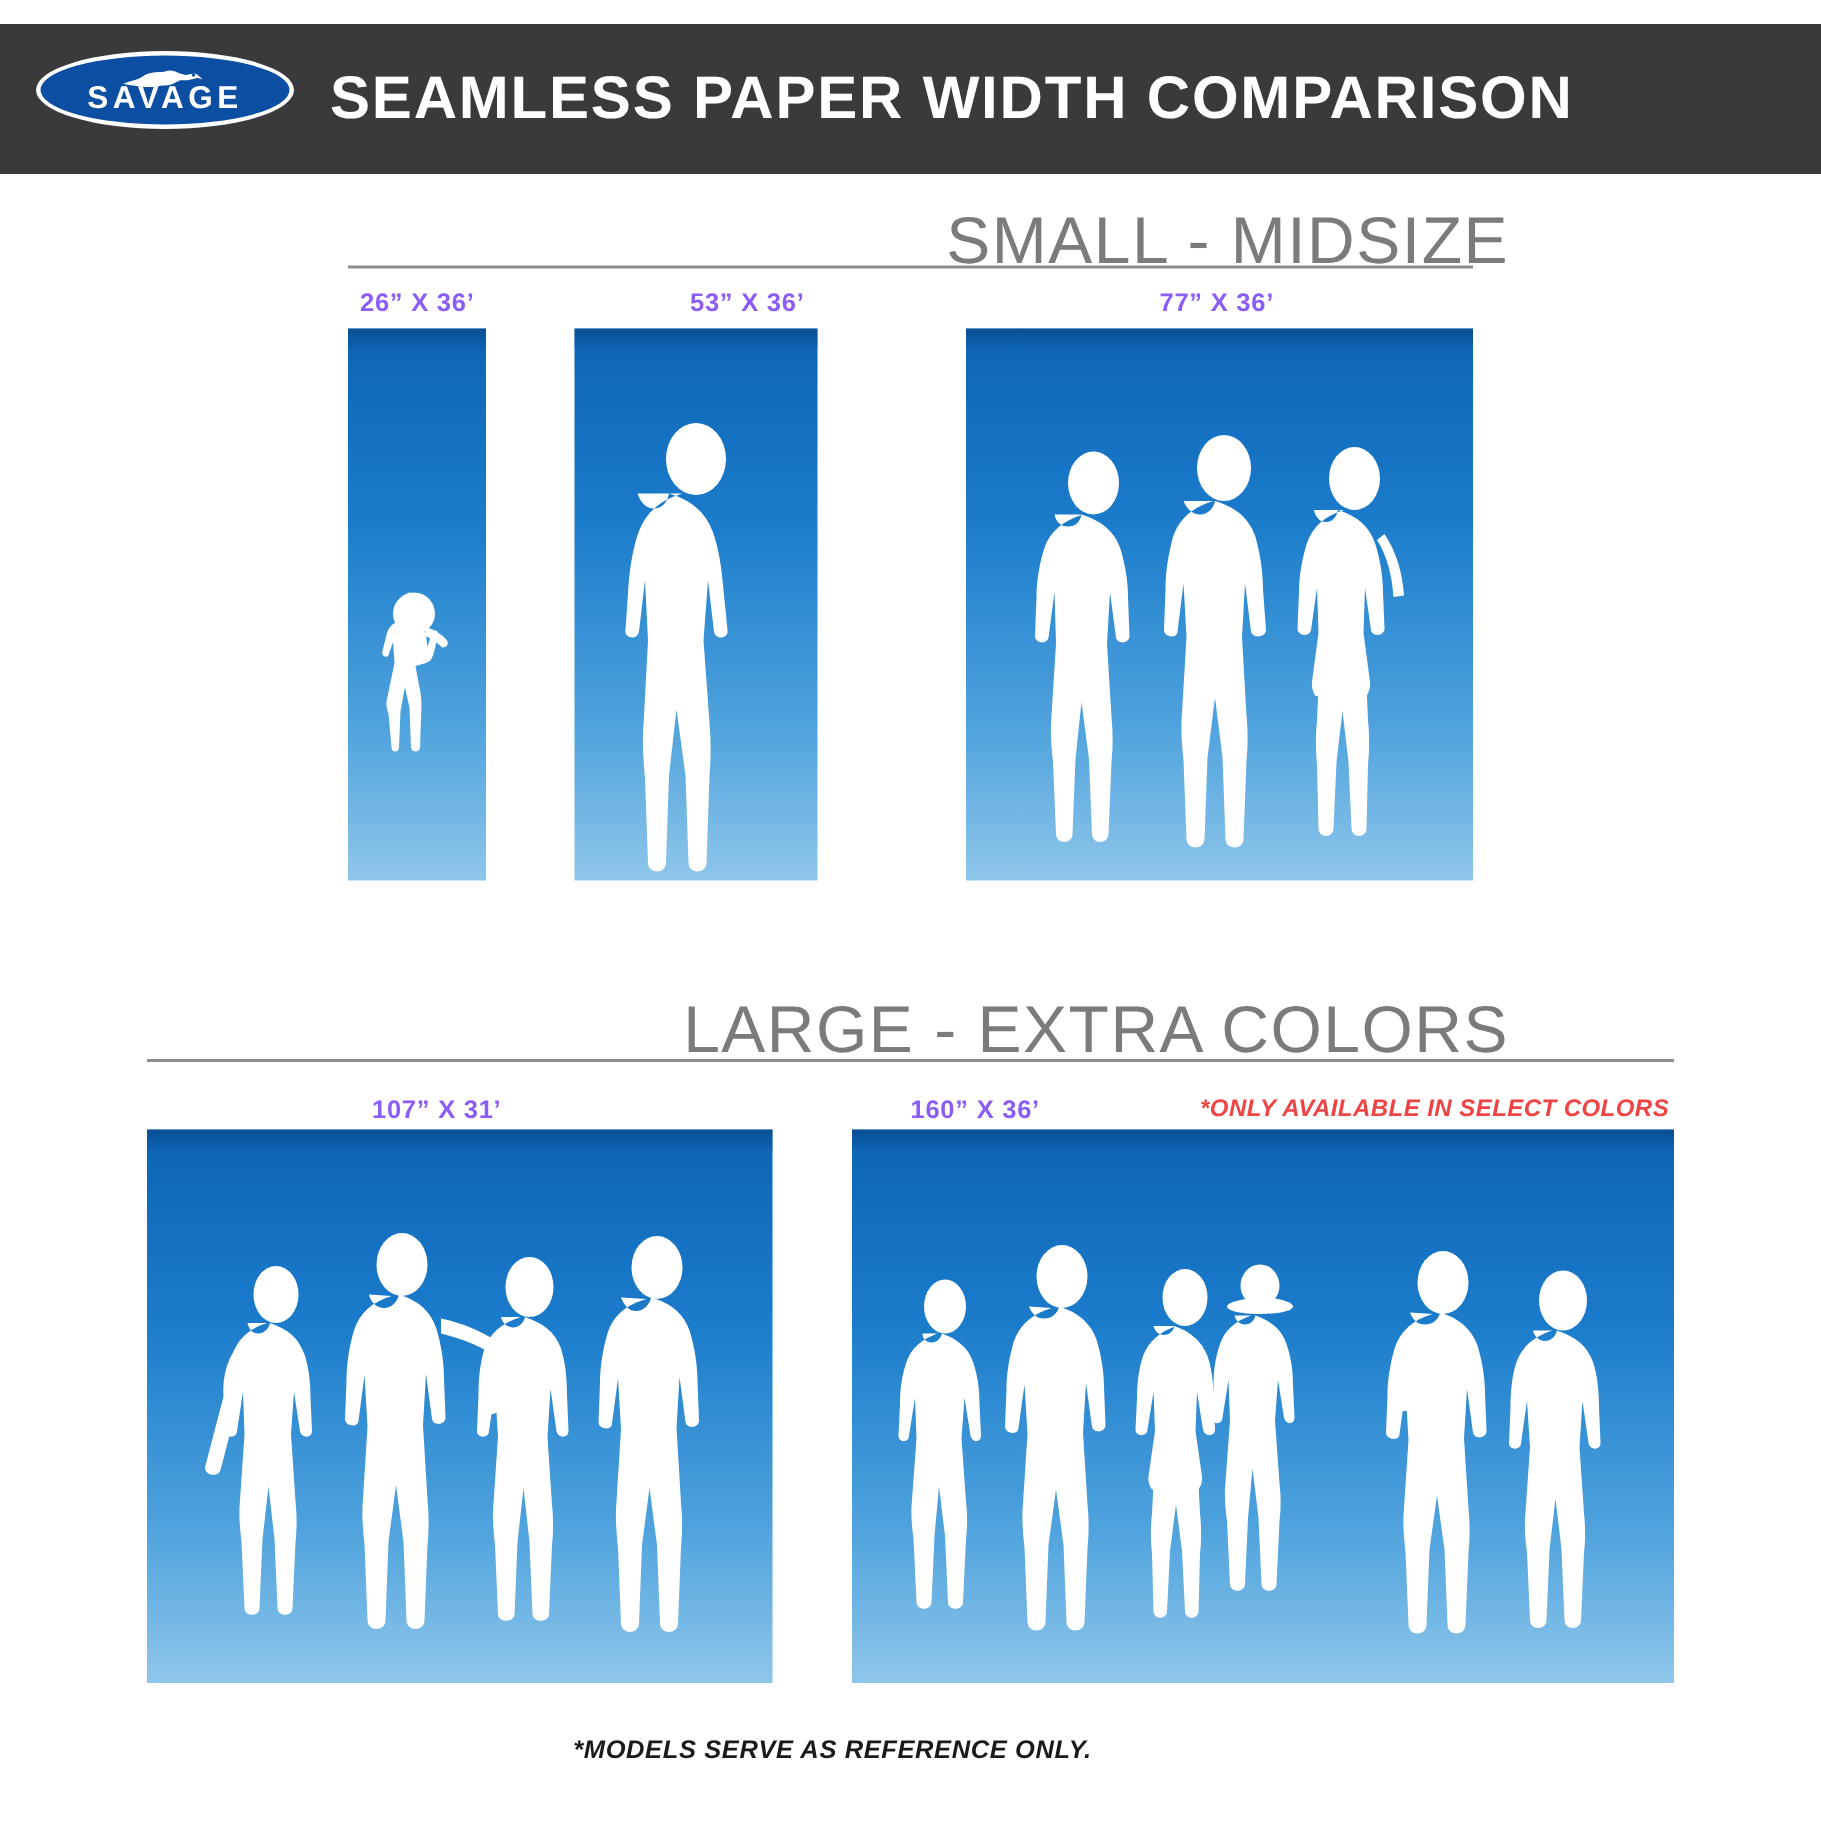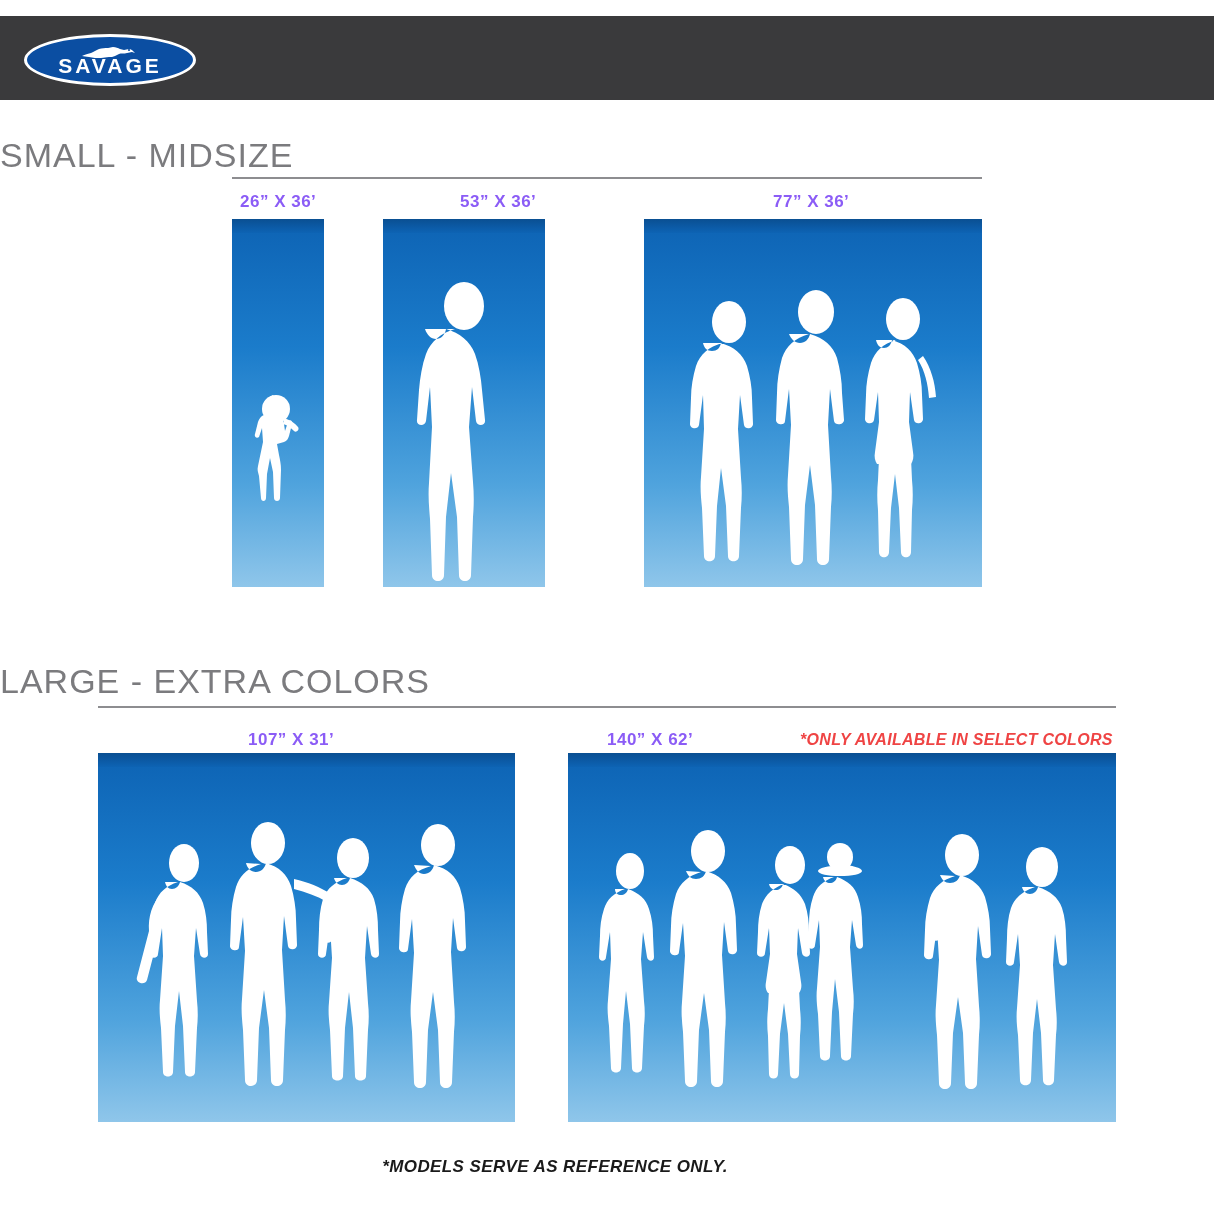--- a/index.html
+++ b/index.html
@@ -14,21 +14,21 @@
     overflow: hidden;
     position: relative;
   }
 
   
   .header {
     position: absolute;
     left: 0;
     top: 16px;
     width: 1214px;
-    height: 84px;
+    height: 100px;
     background: #3a3a3c;
     display: flex;
     align-items: center;
   }
   .logo-wrap {
     position: absolute;
     left: 24px;
     top: 18px;
     width: 172px;
     height: 52px;
@@ -70,23 +70,23 @@
     font-size: 40px;
     font-weight: bold;
     letter-spacing: 1.2px;
     white-space: nowrap;
   }
 
   
   .section-title {
     position: absolute;
     width: 1006px;
-    text-align: left;
+    text-align: right;
     color: #7b7b7e;
-    font-size: 34px;
+    font-size: 44px;
     letter-spacing: 1px;
   }
   .rule {
     position: absolute;
     height: 2px;
     background: #8d8d90;
   }
 
   
   .panel {
@@ -138,20 +138,21 @@
 <div class="header">
   <div class="logo-wrap">
     <div class="logo-ellipse">
       <svg class="logo-animal" viewBox="0 0 62 17">
         <path fill="#ffffff" d="M3 12c2-1 5-2 9-3 3-1 5-3 8-4 3-1 6-1 9-1 2 0 3-1 5-1 3 0 5 1 7 2l4 1 5-1c2 0 3 1 4 2l2 2-3-1c-2 0-3 1-5 1-3 1-6 0-8 1l-4 2c-2 1-4 1-6 1-3 0-5 1-8 1-4 0-8 0-12-1-3 0-5-1-7-1z"></path>
         <circle cx="50" cy="6" r="1.1" fill="#0b4ea2"></circle>
       </svg>
       <span class="logo-text">SAVAGE</span>
     </div>
   </div>
+  <div class="header-title">SEAMLESS PAPER WIDTH COMPARISON</div>
 </div>
 
 <div class="section-title" style="top:136px;">SMALL - MIDSIZE</div>
 <div class="rule" style="left:232px; top:177px; width:750px;"></div>
 
 <div class="panel-label" style="left:240px; top:192px;">26” X 36’</div>
 <div class="panel" style="left:232px; top:219px; width:92px; height:368px;">
   <div class="panel-cap"></div>
   <svg width="92" height="368" viewBox="0 0 92 368">
 
@@ -225,21 +226,21 @@
       <path d="M234 136c-6 3-9 9-9 16l1 34c0 5 8 5 8 0l1-34c0-6 2-11 5-14z"></path>
     </g>
 
     <g class="fig">
       <ellipse cx="340" cy="92" rx="17" ry="21"></ellipse>
       <path d="M333 113c-14 4-22 11-26 23-3 10-5 22-5 33l-1 26c0 5 9 6 9 1l4-30 2 34-3 48c-1 11 0 21 1 31l2 50c0 8 12 8 12 0l2-52 5-38 5 38 2 52c0 8 12 8 12 0l2-50c1-10 1-20 0-30l-3-50 2-34 4 30c1 5 9 4 9-1l-1-26c0-11-2-23-5-33-4-12-12-19-26-23-1 5-5 9-10 9s-8-4-10-9z"></path>
     </g>
   </svg>
 </div>
 
-<div class="panel-label" style="left:607px; top:730px;">140” X 62’</div>
+<div class="panel-label" style="left:607px; top:730px;">160” X 36’</div>
 <div class="note-inline" style="left:800px; top:731px;">*ONLY AVAILABLE IN SELECT COLORS</div>
 <div class="panel" style="left:568px; top:753px; width:548px; height:369px;">
   <div class="panel-cap"></div>
   <svg width="548" height="369" viewBox="0 0 548 369">
 
     <g class="fig">
       <ellipse cx="62" cy="118" rx="14" ry="18"></ellipse>
       <path d="M57 136c-11 4-18 10-21 20-3 9-4 18-4 27l-1 21c0 5 7 5 7 0l4-25 1 27-3 41c-1 9 0 18 1 26l2 42c0 6 10 6 10 0l2-44 3-33 4 33 2 44c0 6 10 6 10 0l2-42c1-8 1-17 0-25l-3-42 2-27 4 25c1 5 7 5 7 0l-1-21c0-9-1-18-4-27-3-10-10-16-21-20-1 4-4 6-7 6s-6-2-6-6z"></path>
     </g>
 

